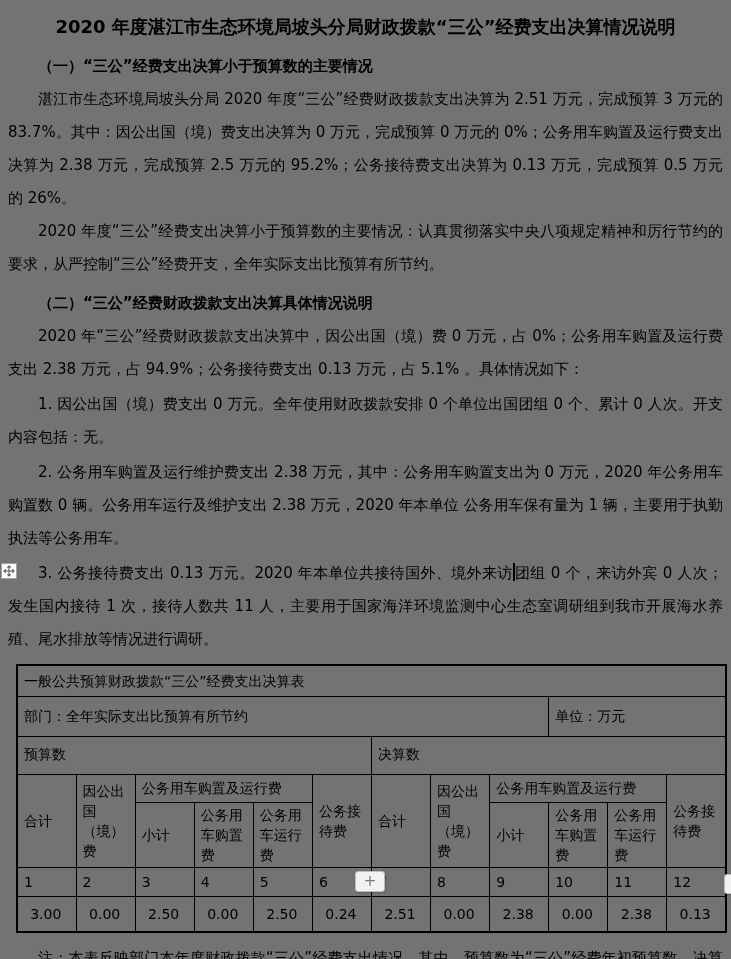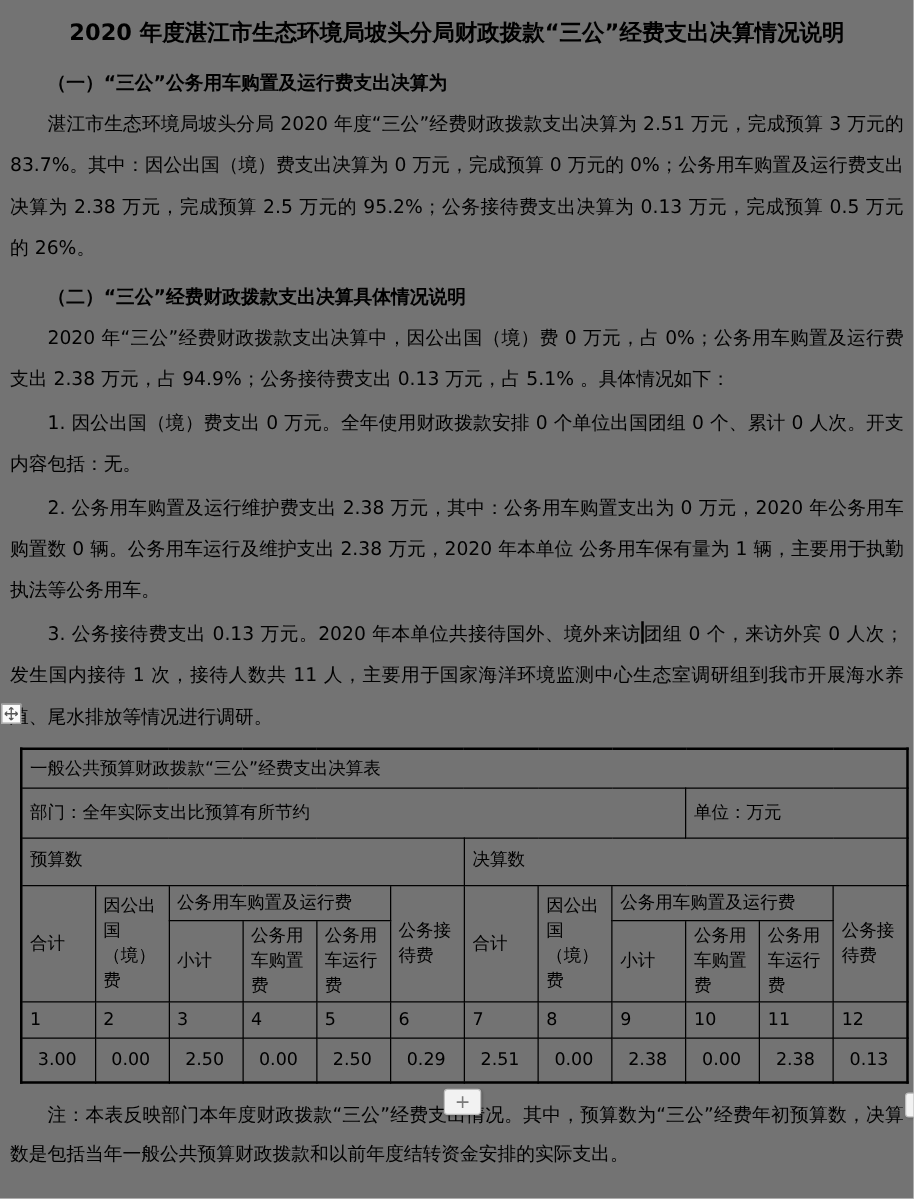--- a/index.html
+++ b/index.html
@@ -113,22 +113,23 @@
     box-shadow: 1px 1px 2px rgba(0,0,0,0.18);
   }
 </style>
 </head>
 <body>
 
 <div class="page">
 
   <h1 class="doc-title">2020 年度湛江市生态环境局坡头分局财政拨款“三公”经费支出决算情况说明</h1>
 
-  <p class="heading">（一）“三公”公务用车购置及运行费支出决算为</p>
+  <p class="heading">（一）“三公”经费支出决算小于预算数的主要情况</p>
   <p class="para">湛江市生态环境局坡头分局 2020 年度“三公”经费财政拨款支出决算为 2.51 万元，完成预算 3 万元的 83.7%。其中：因公出国（境）费支出决算为 0 万元，完成预算 0 万元的 0%；公务用车购置及运行费支出决算为 2.38 万元，完成预算 2.5 万元的 95.2%；公务接待费支出决算为 0.13 万元，完成预算 0.5 万元的 26%。</p>
+  <p class="para">2020 年度“三公”经费支出决算小于预算数的主要情况：认真贯彻落实中央八项规定精神和厉行节约的要求，从严控制“三公”经费开支，全年实际支出比预算有所节约。</p>
 
   <p class="heading mt">（二）“三公”经费财政拨款支出决算具体情况说明</p>
   <p class="para">2020 年“三公”经费财政拨款支出决算中，因公出国（境）费 0 万元，占 0%；公务用车购置及运行费支出 2.38 万元，占 94.9%；公务接待费支出 0.13 万元，占 5.1% 。具体情况如下：</p>
   <p class="para item">1. 因公出国（境）费支出 0 万元。全年使用财政拨款安排 0 个单位出国团组 0 个、累计 0 人次。开支内容包括：无。</p>
   <p class="para item">2. 公务用车购置及运行维护费支出 2.38 万元，其中：公务用车购置支出为 0 万元，2020 年公务用车购置数 0 辆。公务用车运行及维护支出 2.38 万元，2020 年本单位 公务用车保有量为 1 辆，主要用于执勤执法等公务用车。</p>
   <p class="para item"><span>3. 公务接待费支出 0.13 万元。2020 年本单位共接待国外、境外来访</span><span class="caret"></span><span>团组 0 个，来访外宾 0 人次；发生国内接待 1 次，接待人数共 11 人，主要用于国家海洋环境监测中心生态室调研组到我市开展海水养殖、尾水排放等情况进行调研。</span></p>
 
   <table class="fiscal-table">
     <colgroup>
       <col>
@@ -187,21 +188,21 @@
         <td>10</td>
         <td>11</td>
         <td>12</td>
       </tr>
       <tr class="r-data">
         <td>3.00</td>
         <td>0.00</td>
         <td>2.50</td>
         <td>0.00</td>
         <td>2.50</td>
-        <td>0.29</td>
+        <td>0.24</td>
         <td>2.51</td>
         <td>0.00</td>
         <td>2.38</td>
         <td>0.00</td>
         <td>2.38</td>
         <td>0.13</td>
       </tr>
     </tbody>
   </table>
 

